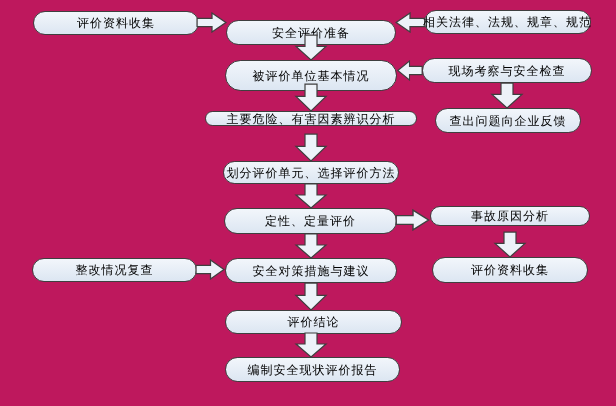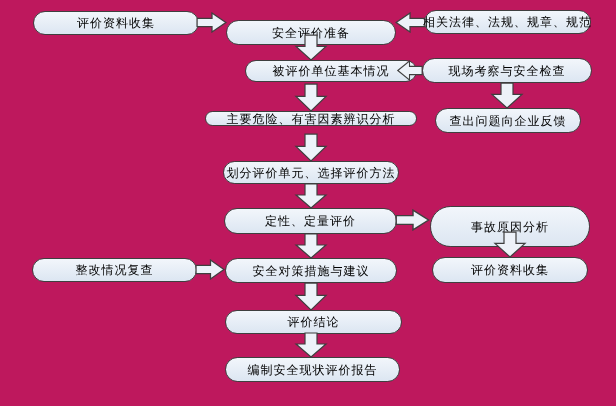--- a/index.html
+++ b/index.html
@@ -40,21 +40,21 @@
   <div class="node" style="left:226px;top:20px;width:170px;height:25px;">安全评价准备</div>
   <svg class="arrow" style="left:394px;top:12px;" width="32" height="21" viewBox="0 0 30 20" preserveAspectRatio="none">
       <polygon points="29,6 15,6 15,1 2,10 15,19 15,14 29,14"></polygon>
     </svg>
   <div class="node" style="left:424px;top:10px;width:167px;height:24px;">相关法律、法规、规章、规范</div>
 
   <svg class="arrow" style="left:294px;top:34px;" width="34" height="27" viewBox="0 0 34 26" preserveAspectRatio="none">
       <polygon points="11,1 23,1 23,12 32,12 17,25 2,12 11,12"></polygon>
     </svg>
 
-  <div class="node" style="left:225px;top:60px;width:172px;height:22px;margin-left:20px;">被评价单位基本情况</div>
+  <div class="node" style="left:225px;top:60px;width:172px;height:31px;">被评价单位基本情况</div>
   <svg class="arrow" style="left:396px;top:60px;" width="27" height="21" viewBox="0 0 30 20" preserveAspectRatio="none">
       <polygon points="29,6 15,6 15,1 2,10 15,19 15,14 29,14"></polygon>
     </svg>
   <div class="node" style="left:422px;top:58px;width:170px;height:25px;">现场考察与安全检查</div>
 
   <svg class="arrow" style="left:490px;top:82px;" width="34" height="27" viewBox="0 0 34 26" preserveAspectRatio="none">
       <polygon points="11,1 23,1 23,12 32,12 17,25 2,12 11,12"></polygon>
     </svg>
   <div class="node" style="left:435px;top:108px;width:146px;height:25px;">查出问题向企业反馈</div>
 
@@ -71,21 +71,21 @@
   <div class="node" style="left:223px;top:161px;width:176px;height:23px;">划分评价单元、选择评价方法</div>
 
   <svg class="arrow" style="left:294px;top:183px;" width="34" height="26" viewBox="0 0 34 26" preserveAspectRatio="none">
       <polygon points="11,1 23,1 23,12 32,12 17,25 2,12 11,12"></polygon>
     </svg>
 
   <div class="node" style="left:224px;top:208px;width:173px;height:26px;">定性、定量评价</div>
   <svg class="arrow" style="left:395px;top:209px;" width="36" height="22" viewBox="0 0 30 20" preserveAspectRatio="none">
       <polygon points="1,6 15,6 15,1 28,10 15,19 15,14 1,14"></polygon>
     </svg>
-  <div class="node" style="left:430px;top:206px;width:160px;height:41px;">事故原因分析</div>
+  <div class="node" style="left:430px;top:206px;width:160px;height:20px;">事故原因分析</div>
 
   <svg class="arrow" style="left:493px;top:231px;" width="34" height="27" viewBox="0 0 34 26" preserveAspectRatio="none">
       <polygon points="11,1 23,1 23,12 32,12 17,25 2,12 11,12"></polygon>
     </svg>
   <div class="node" style="left:432px;top:257px;width:156px;height:26px;">评价资料收集</div>
 
   <svg class="arrow" style="left:294px;top:233px;" width="34" height="26" viewBox="0 0 34 26" preserveAspectRatio="none">
       <polygon points="11,1 23,1 23,12 32,12 17,25 2,12 11,12"></polygon>
     </svg>
 

